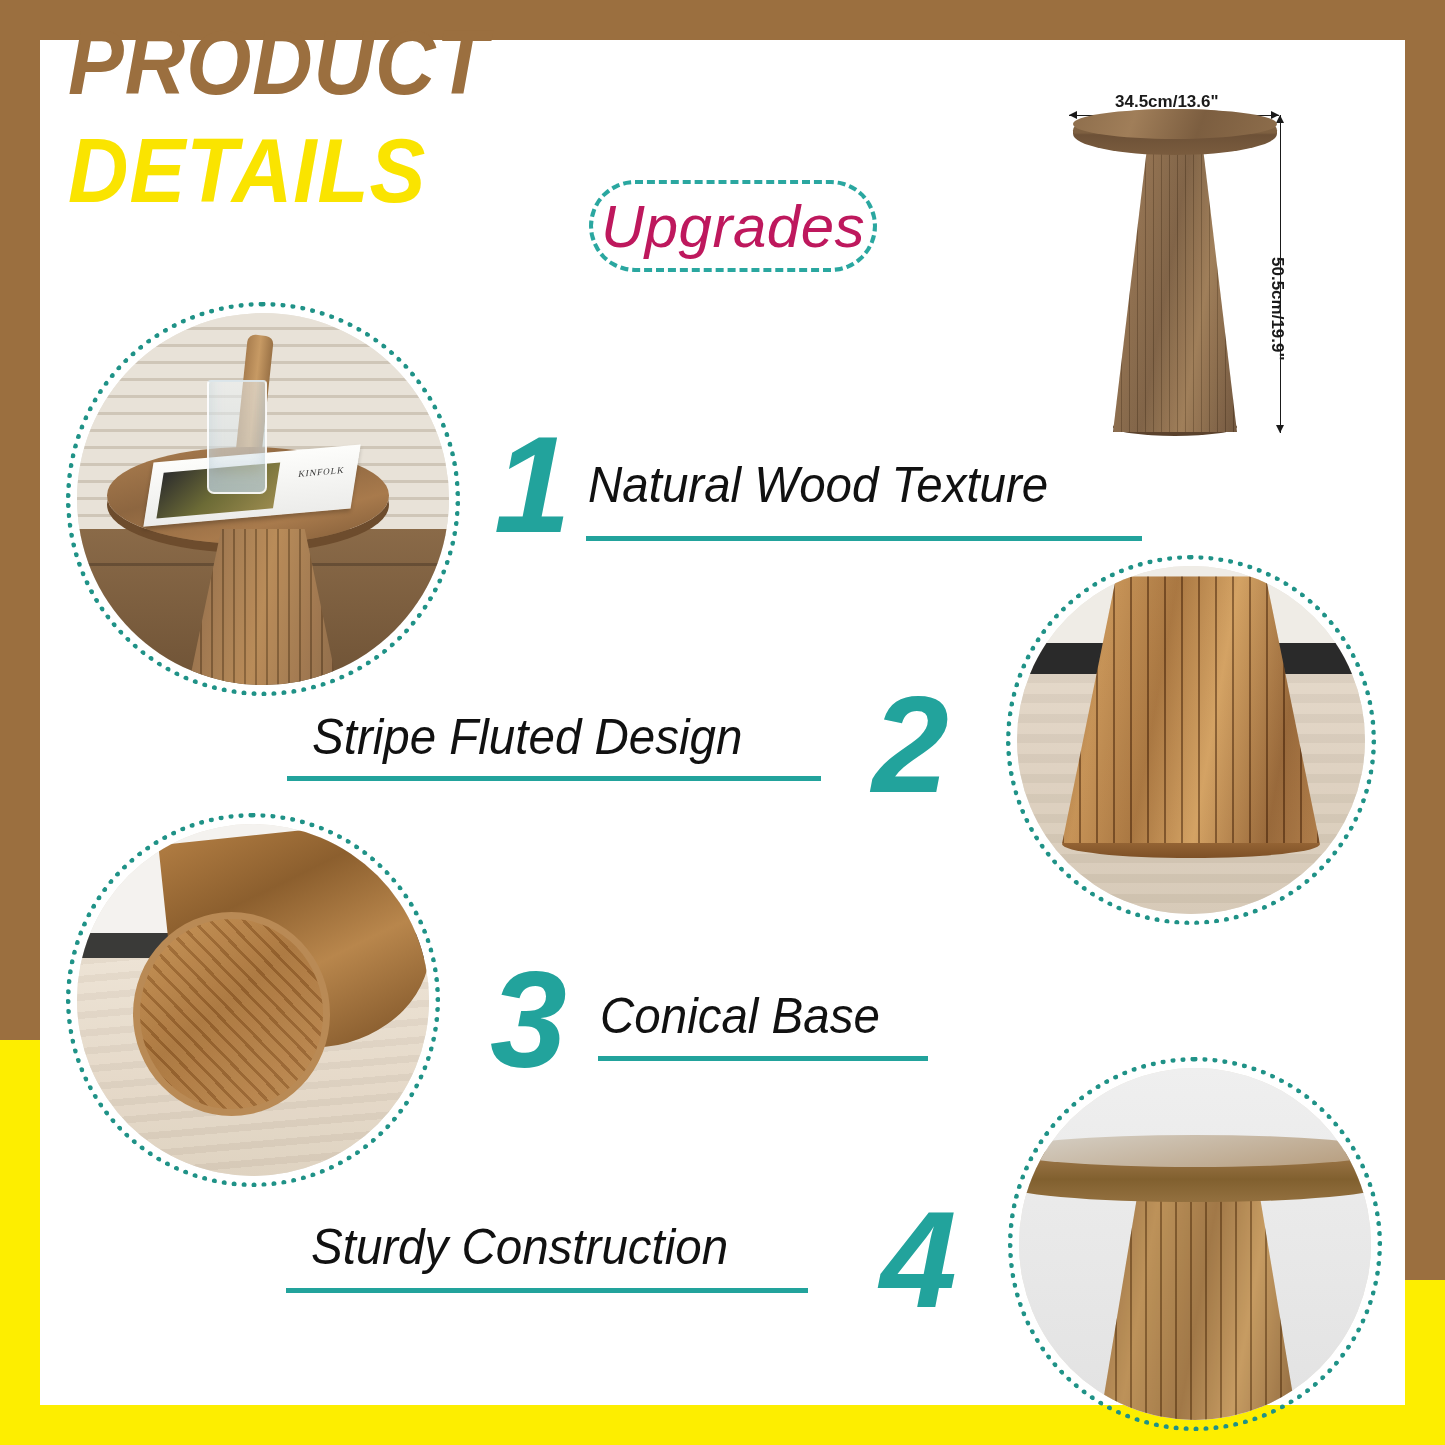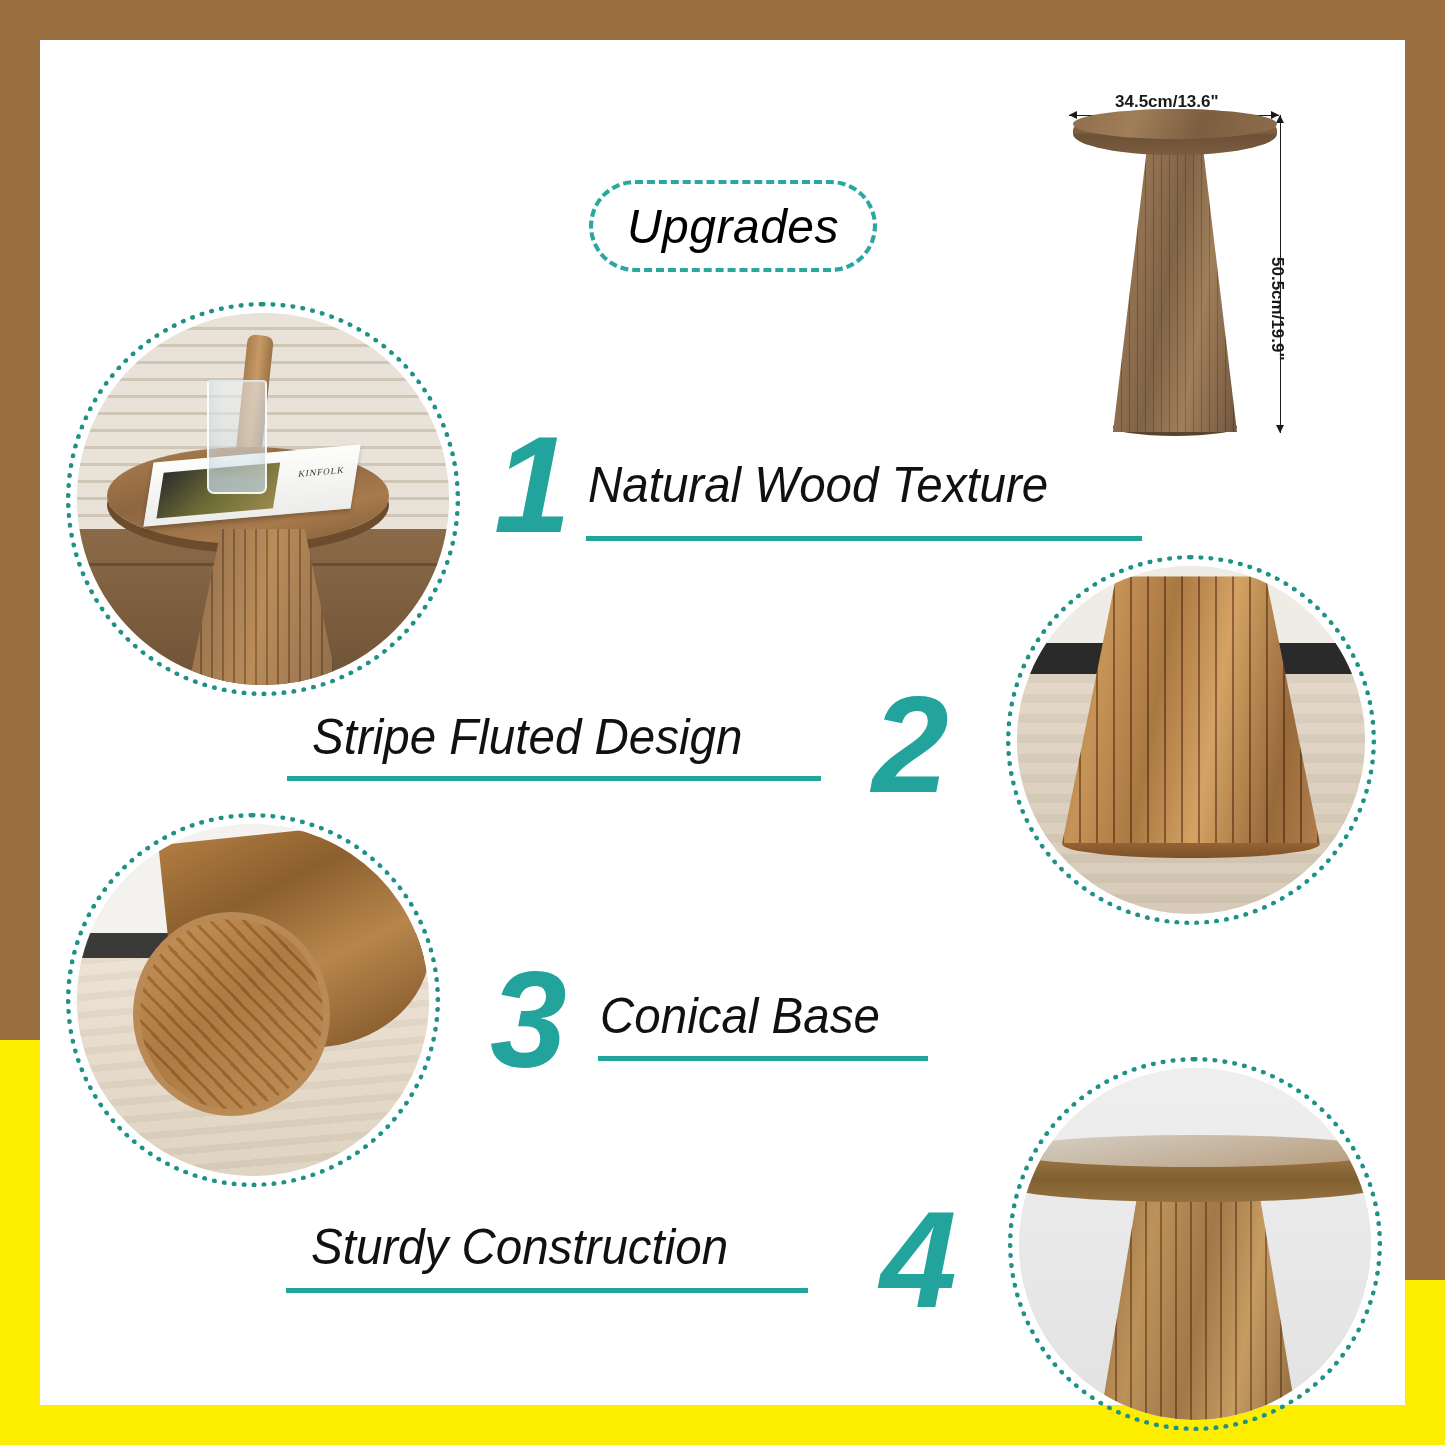--- a/index.html
+++ b/index.html
@@ -106,23 +106,23 @@
     left: 589px; top: 180px;
     width: 288px; height: 92px;
     border: 4px dashed #2aa7a0;
     border-radius: 48px;
     display: flex;
     align-items: center;
     justify-content: center;
     box-sizing: border-box;
   }
   .badge span {
-    font-size: 48px;
+    font-size: 60px;
     font-style: italic;
-    color: #000000;
+    color: #be185d;
     font-weight: 500;
     letter-spacing: 0.5px;
   }
 
   
   .dim-wrap {
     position: absolute;
     left: 1055px; top: 82px;
     width: 300px; height: 380px;
   }
@@ -463,20 +463,24 @@
 
   <div class="frame-brown-top"></div>
   <div class="frame-brown-left"></div>
   <div class="frame-brown-right"></div>
   <div class="frame-yellow-left"></div>
   <div class="frame-yellow-right"></div>
   <div class="frame-yellow-bottom"></div>
 
   <div class="card"></div>
 
+  <div class="headline">
+    <div class="line1">PRODUCT</div>
+    <div class="line2">DETAILS</div>
+  </div>
 
   <div class="badge">
     <span>Upgrades</span>
   </div>
 
   <div class="dim-wrap">
     <div class="tbl-cone-foot"></div>
     <div class="tbl-cone"></div>
     <div class="tbl-top"></div>
     <div class="tbl-top-face"></div>

